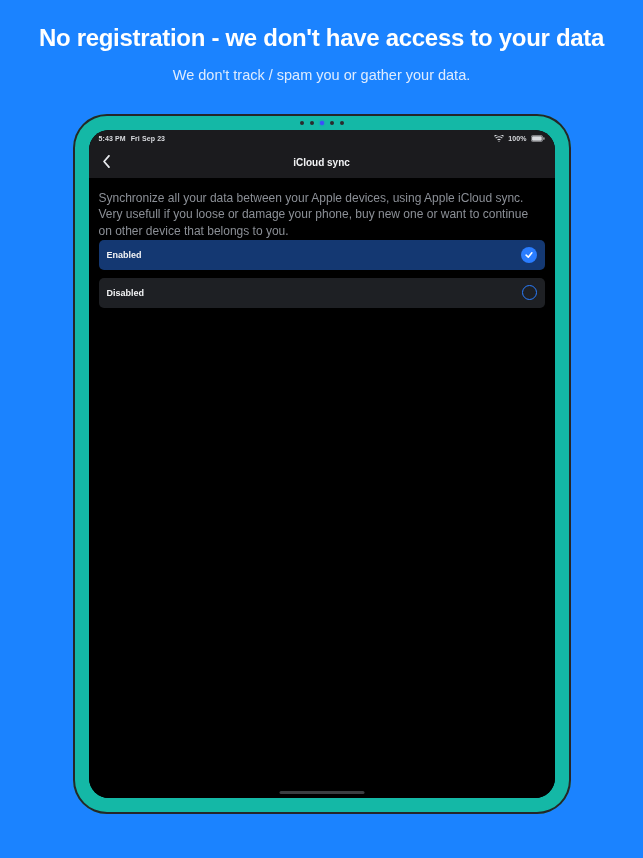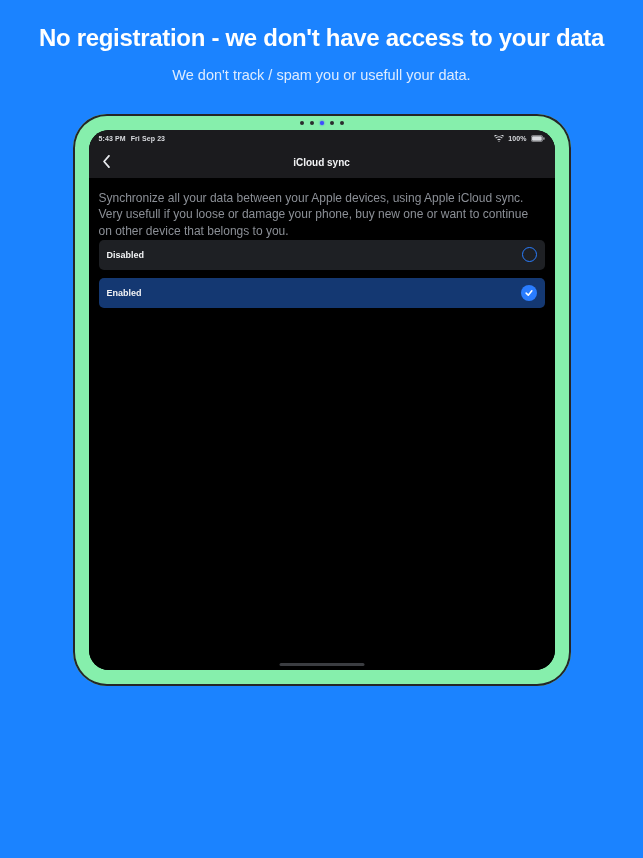--- a/index.html
+++ b/index.html
@@ -31,22 +31,22 @@
       font-weight: 400;
       margin-top: 14px;
       text-align: center;
       line-height: 1.35;
       opacity: 0.95;
     }
     
     .ipad-frame {
       margin-top: 28px;
       width: 498px;
-      height: 572px;
-      background: #86efac;
+      height: 700px;
+      background: #14b8a6;
       border-radius: 34px;
       padding: 16px;
       position: relative;
       box-shadow: inset 0 0 0 2px #252628;
     }
     .ipad-camera-bar {
       position: absolute;
       top: 7px;
       left: 50%;
       transform: translateX(-50%);
@@ -167,21 +167,21 @@
       background: #3b3d41;
     }
   </style>
 </head>
 <body>
 
 <div class="page">
 
   <div class="headline">No registration - we don't have access to your data</div>
   <div class="subhead">
-    <span>We don't track / spam you or usefull your data.</span><br>
+    <span>We don't track / spam you or gather your data.</span><br>
   </div>
 
   <div class="ipad-frame">
     <div class="ipad-camera-bar">
       <div class="cam-dot"></div>
       <div class="cam-dot"></div>
       <div class="cam-dot center"></div>
       <div class="cam-dot"></div>
       <div class="cam-dot"></div>
     </div>
@@ -217,32 +217,32 @@
                 <path fill="none" stroke="#e6e8ec" stroke-width="2.2" stroke-linecap="round" stroke-linejoin="round" d="M8 1 2 8l6 7"></path>
               </svg>
           </span>
         </div>
         <div class="nav-title">iCloud sync</div>
       </div>
 
       <div class="content">
         <div class="section-desc">Synchronize all your data between your Apple devices, using Apple iCloud sync. Very usefull if you loose or damage your phone, buy new one or want to continue on other device that belongs to you.</div>
 
-        <div class="option-row unselected">
-          <span class="label">Disabled</span>
-          <span class="radio-empty"></span>
-        </div>
-
         <div class="option-row selected">
           <span class="label">Enabled</span>
           <span class="check-badge">
             <svg width="10" height="10" viewBox="0 0 14 14">
                 <path fill="none" stroke="#fff" stroke-width="2.2" stroke-linecap="round" stroke-linejoin="round" d="M3 7.2 6 10l5-6"></path>
               </svg>
           </span>
         </div>
+
+        <div class="option-row unselected">
+          <span class="label">Disabled</span>
+          <span class="radio-empty"></span>
+        </div>
       </div>
 
       <div class="home-indicator"></div>
     </div>
   </div>
 
 </div>
 
 </body></html>

